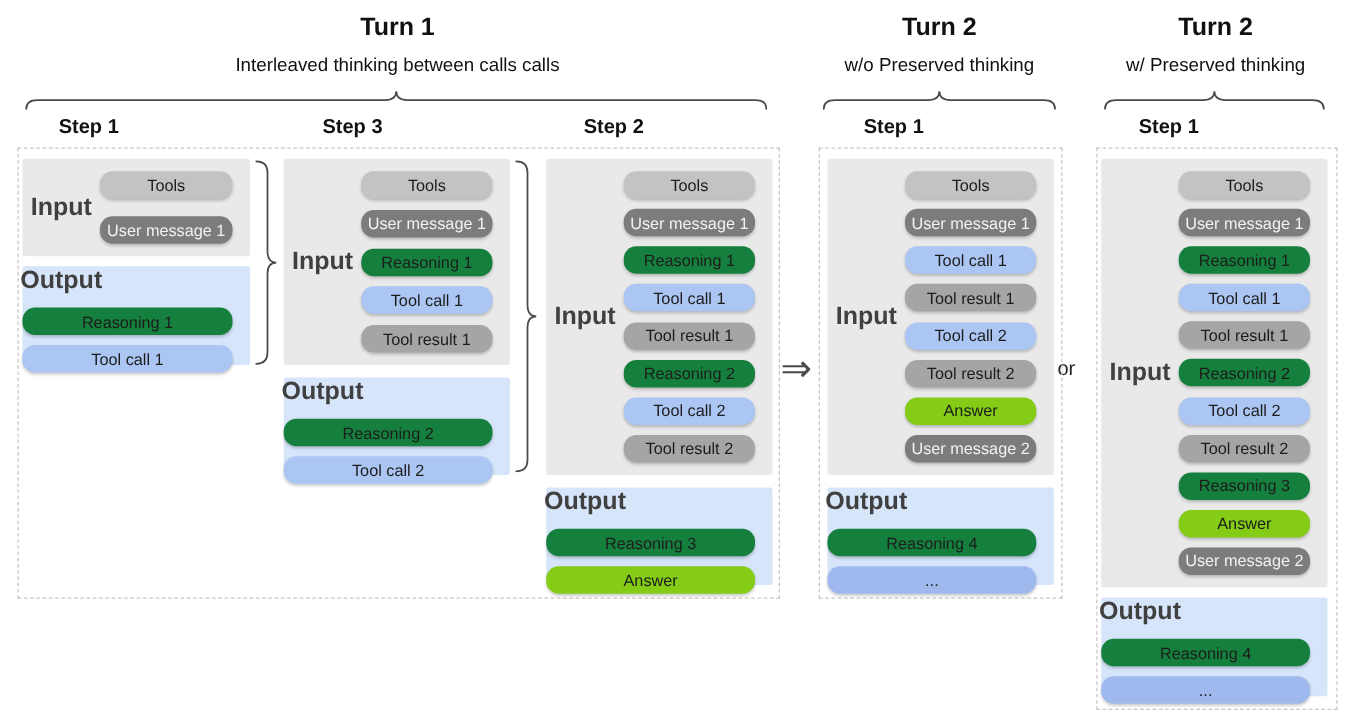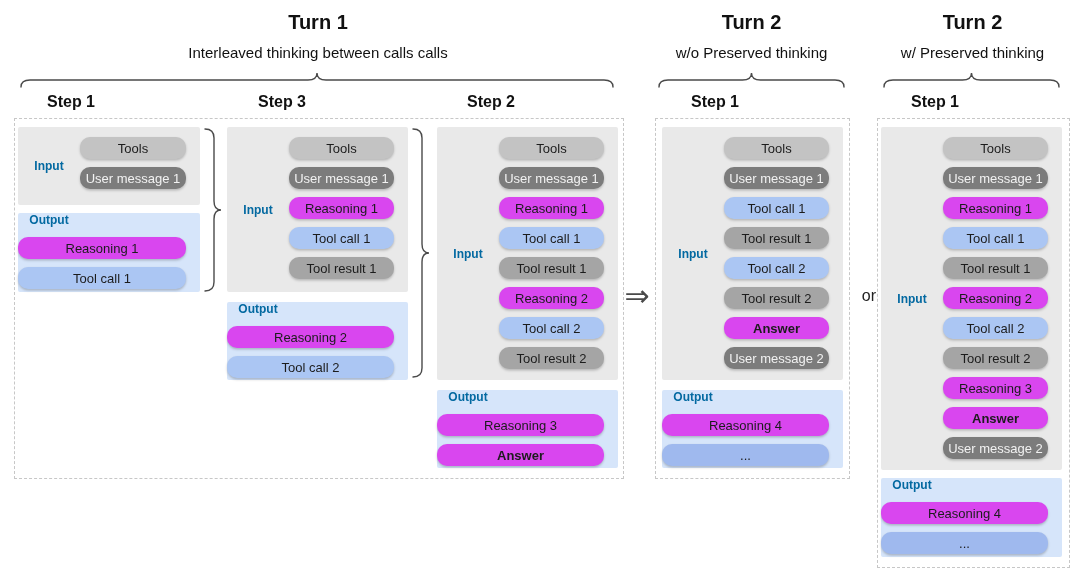--- a/index.html
+++ b/index.html
@@ -27,47 +27,47 @@
   .dashedbox{
     position:absolute;border:1px dashed #c7c7c7;background:transparent;
   }
   .secbox{
     position:absolute;display:flex;border-radius:2px;
   }
   .secbox.input{background:#e9e9e9;}
   .secbox.output{background:#d6e5fa;flex-direction:column;}
   .seclabel{
     width:62px;flex:none;display:flex;align-items:center;justify-content:center;
-    font-weight:bold;font-size:12px;color:#0369a1;
+    font-weight:bold;font-size:20px;color:#404040;
   }
   .pills{
-    flex:1;display:flex;flex-direction:column;justify-content:flex-start;
+    flex:1;display:flex;flex-direction:column;justify-content:space-between;
     gap:8px;padding:10px 14px 10px 0;
   }
   .pill{
     height:22px;flex:none;border-radius:10px;
     display:flex;align-items:center;justify-content:center;
     font-size:13px;color:#1c1c1c;
     box-shadow:0 1.5px 2.5px rgba(0,0,0,0.22);
   }
   .pill.tools{background:#c3c3c3;}
   .pill.user{background:#7c7c7c;color:#f2f2f2;}
   .pill.result{background:#a5a5a5;}
-  .pill.reasoning{background:#d946ef;}
+  .pill.reasoning{background:#15803d;}
   .pill.toolcall{background:#abc6f3;}
-  .pill.answer{background:#d946ef;font-weight:bold;}
+  .pill.answer{background:#84cc16;}
   .pill.ellipsis{background:#9fb9ee;}
   .vbrace{position:absolute;width:20px;}
   .arrow-glyph{
     position:absolute;left:614px;top:276px;width:46px;height:38px;
     display:flex;align-items:center;justify-content:center;
     font-size:30px;color:#4a4a4a;
   }
   .or-label{
-    position:absolute;left:846px;top:287px;width:30px;text-align:right;
+    position:absolute;left:846px;top:287px;width:30px;text-align:left;
     font-size:16px;color:#222;
   }
 </style>
 </head>
 <body>
 
 <div class="canvas">
   <div class="arrow-glyph">⇒</div>
   <div class="or-label">or</div>
 <div class="group-title" style="left: 14px; width: 608px;">Turn 1</div>

